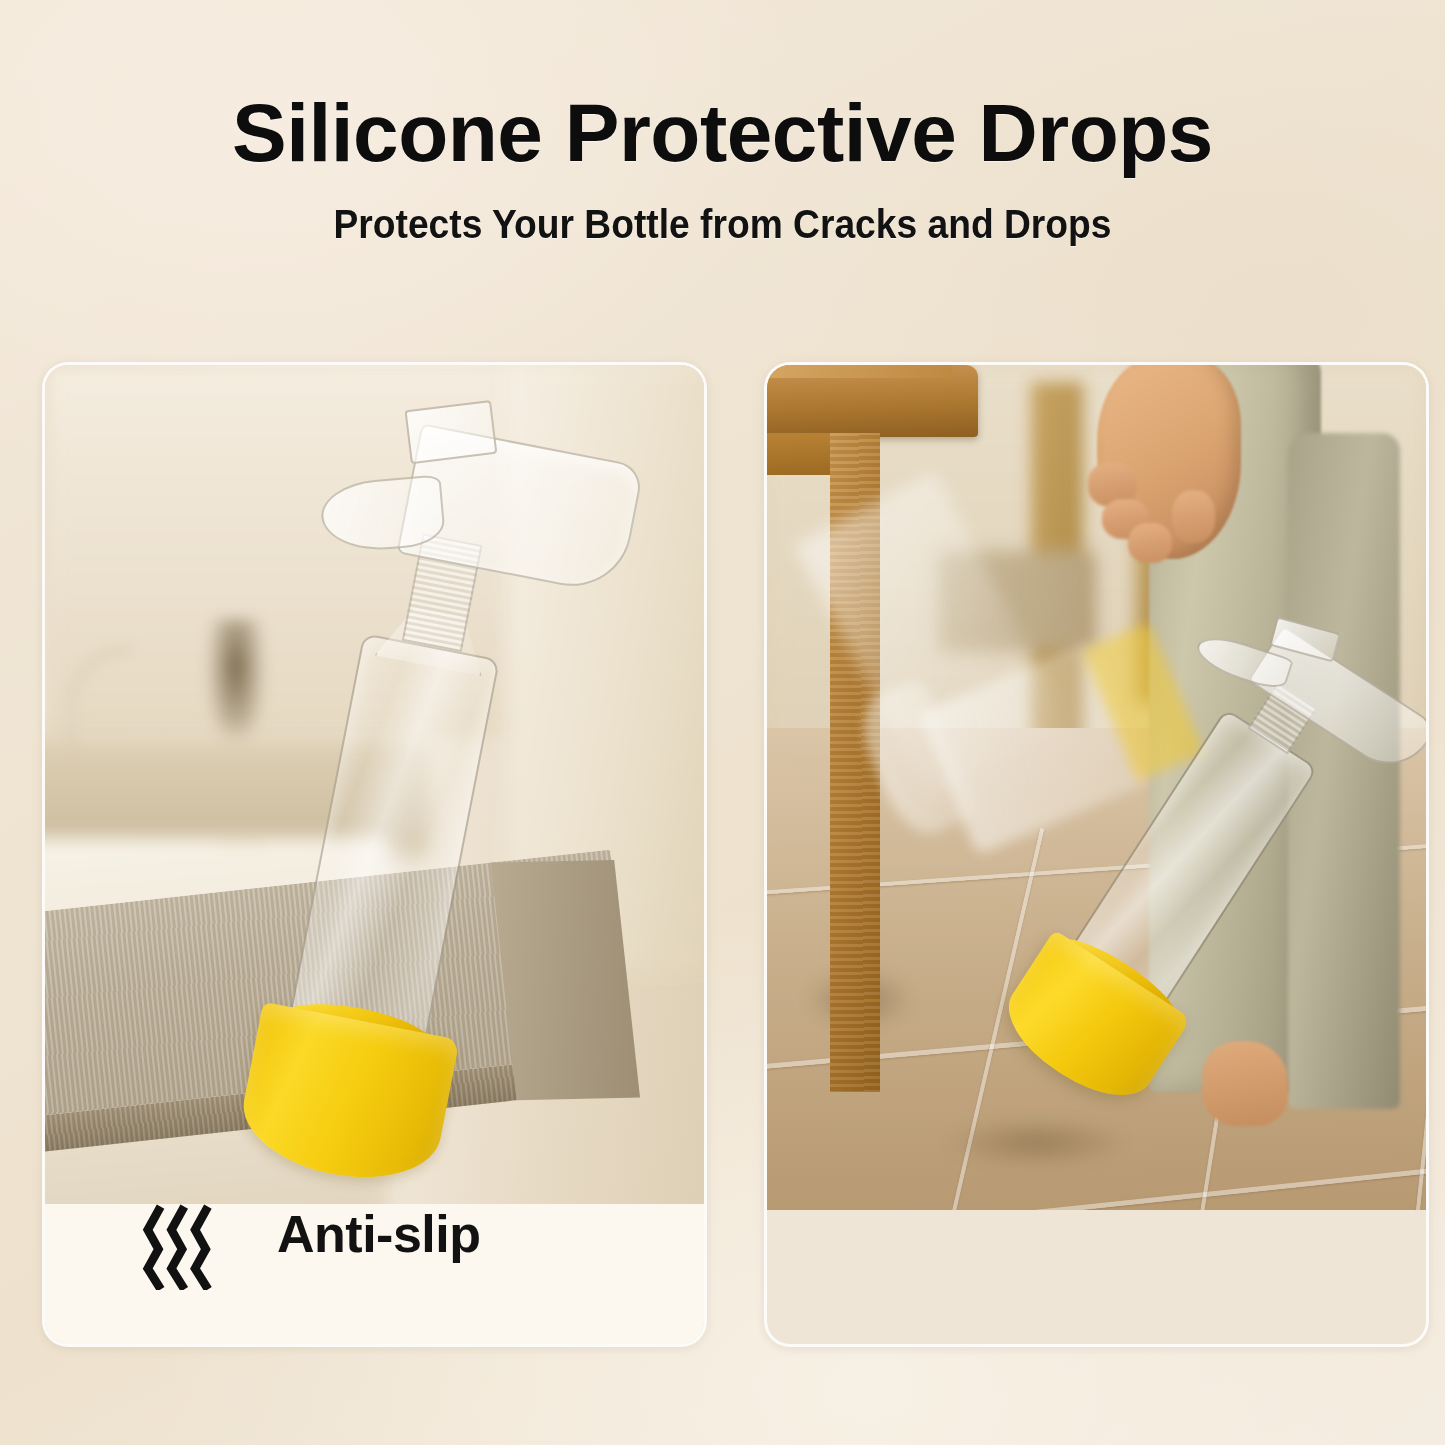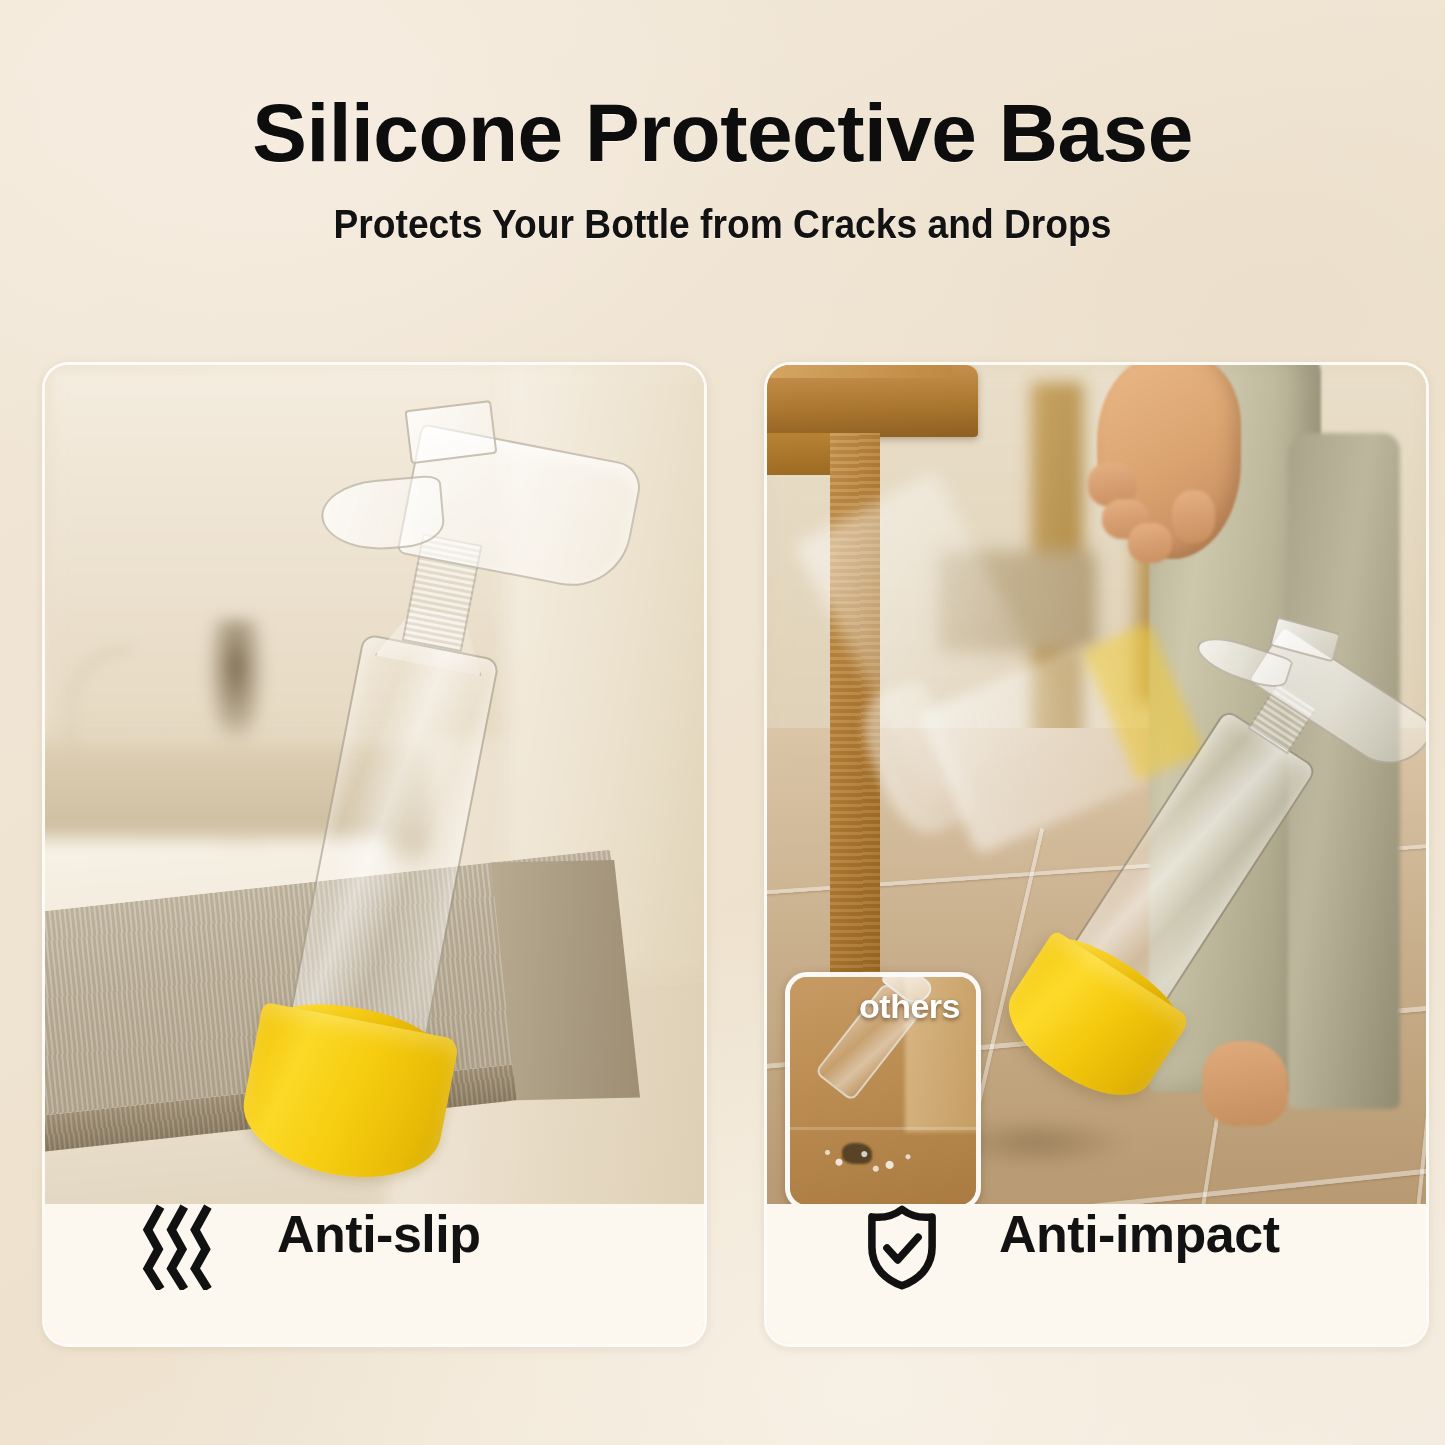--- a/index.html
+++ b/index.html
@@ -434,21 +434,21 @@
     text-shadow:0 2px 4px rgba(60,40,16,.6);
     letter-spacing:-.5px;
   }
 </style>
 </head>
 <body>
 
 <div id="page">
 
   <div class="hdr">
-    <div class="title">Silicone Protective Base</div>
+    <div class="title">Silicone Protective Drops</div>
     <div class="subtitle">Protects Your Bottle from Cracks and Drops</div>
   </div>
 
   <div class="card" id="card-left">
 
     <div class="photo">
       <div class="kitchen"></div>
       <div class="ktop"></div>
       <div class="kwall"></div>
       <div class="kfaucet"></div>
@@ -534,36 +534,17 @@
       <div class="bottleR">
         <div class="bodyR"></div>
         <div class="neckR"></div>
         <div class="headR"></div>
         <div class="nozzleR"></div>
         <div class="triggerR"></div>
         <div class="baseRrim"></div>
         <div class="baseR"></div>
       </div>
 
-      <div class="inset">
-        <div class="insetbg"></div>
-        <div class="insetwall"></div>
-        <div class="insetfloorline"></div>
-        <div class="insetbottle">
-          <div class="icap"></div>
-          <div class="ibody"></div>
-        </div>
-        <div class="idark"></div>
-        <div class="ibreak"></div>
-        <div class="insetlabel">others</div>
-      </div>
     </div>
 
-    <div class="strip">
-      <svg class="ico" viewBox="0 0 72 80">
-        <path d="M36 5 C27 12 16 13 8 12 L8 40 C8 60 22 71 36 76 C50 71 64 60 64 40 L64 12 C56 13 45 12 36 5 Z" fill="none" stroke="#111" stroke-width="7" stroke-linejoin="round"></path>
-        <polyline points="22,41 32,52 51,31" fill="none" stroke="#111" stroke-width="7" stroke-linecap="round" stroke-linejoin="round"></polyline>
-      </svg>
-      <span class="lbl">Anti-impact</span>
-    </div>
   </div>
 
 </div>
 
 </body></html>

